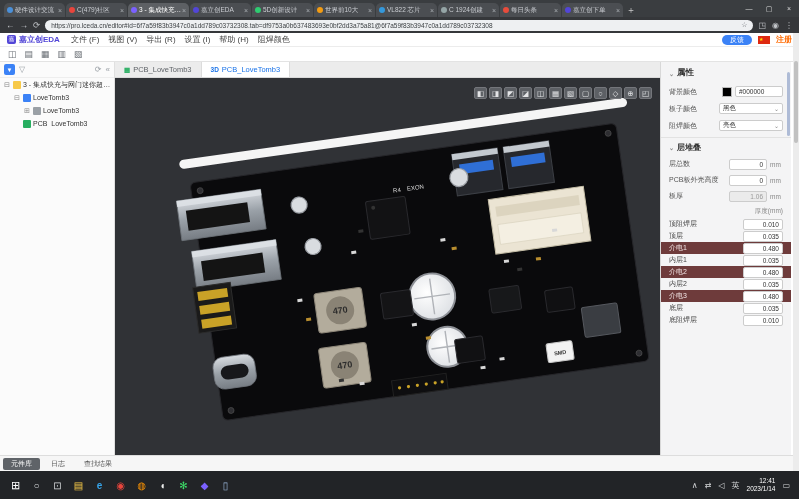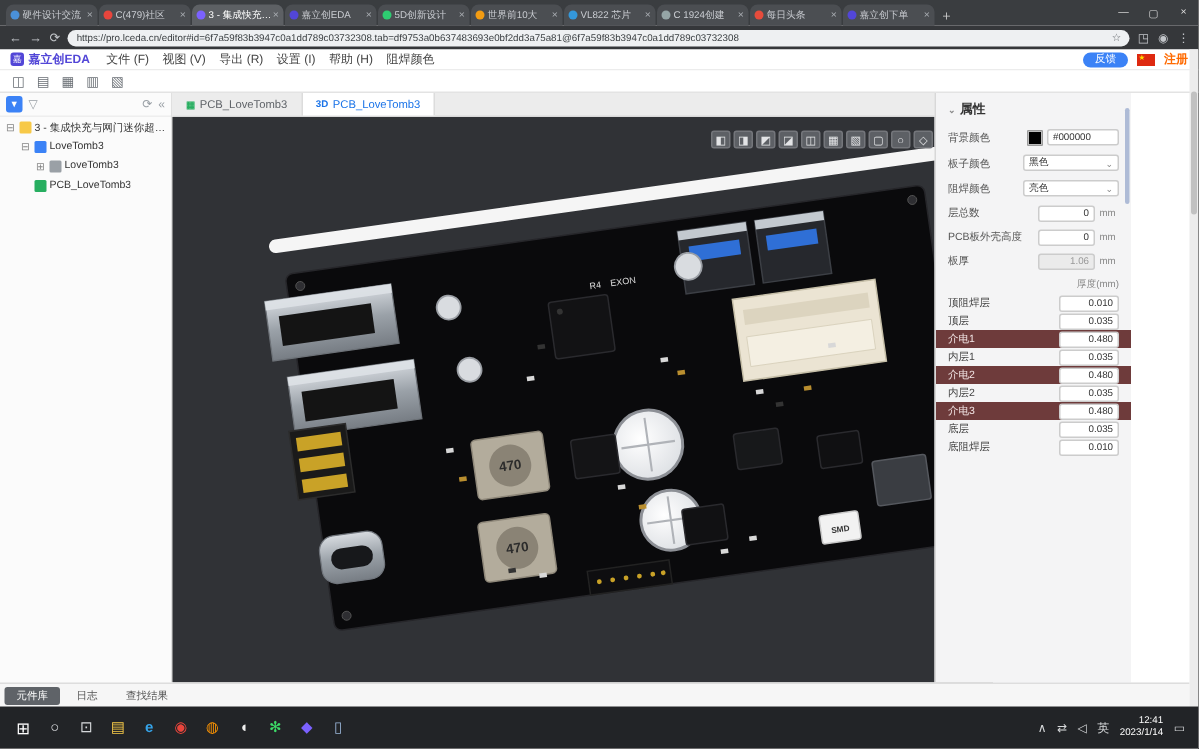--- a/index.html
+++ b/index.html
@@ -57,21 +57,21 @@
   .edit-tab.active{background:#fff;color:#1a73e8;}
   .etab-badge{font-size:6.5px;font-weight:bold;}
 
   
   .canvas{position:absolute;left:115px;top:78px;width:547px;height:377px;background:#303236;overflow:hidden;}
   .canvas svg{position:absolute;left:0;top:0;}
   .view-toolbar{position:absolute;top:9px;right:10px;display:flex;gap:2px;}
   .vt-btn{width:13px;height:12px;background:rgba(98,100,105,.92);border:1px solid #74767b;border-radius:2px;color:#e3e4e6;font-size:7.5px;display:flex;align-items:center;justify-content:center;}
 
   
-  .props{position:absolute;left:623px;top:62px;width:131px;height:393px;background:#f4f4f5;border-left:1px solid #d8d8d8;overflow:hidden;}
+  .props{position:absolute;left:660px;top:62px;width:131px;height:393px;background:#f4f4f5;border-left:1px solid #d8d8d8;overflow:hidden;}
   .props-title{font-size:8.5px;font-weight:bold;color:#333;padding:5px 8px 4px;display:flex;align-items:center;gap:3px;}
   .chev{color:#888;font-size:6px;}
   .prop-row{display:flex;align-items:center;height:17px;padding:0 8px;font-size:7px;color:#555;}
   .prop-label{flex:1;white-space:nowrap;overflow:hidden;}
   .swatch{width:10px;height:10px;background:#000;border:1px solid #bbb;margin-right:3px;flex:none;}
   .valbox{background:#fff;border:1px solid #ccc;border-radius:2px;height:11px;display:flex;align-items:center;padding:0 3px;font-size:6.5px;color:#333;}
   .hexbox{width:48px;}
   .selectbox{width:64px;justify-content:space-between;}
   .sec-head{display:flex;align-items:center;gap:3px;font-size:8px;font-weight:bold;color:#333;padding:4px 8px 3px;border-top:1px solid #e2e2e2;margin-top:3px;}
   .field-row{display:flex;align-items:center;height:16px;padding:0 8px;font-size:7px;color:#555;gap:3px;}
@@ -462,20 +462,24 @@
     </div>
 
     <div class="prop-row">
       <span class="prop-label">阻焊颜色</span>
       <div class="valbox selectbox">
         <span>亮色</span>
         <span class="chev">⌄</span>
       </div>
     </div>
 
+    <div class="sec-head">
+      <span class="chev">⌄</span>
+      <span>层堆叠</span>
+    </div>
 
       <div class="field-row">
         <span class="prop-label">层总数</span>
         <div class="valbox field-input">0</div>
         <span class="unit">mm</span>
       </div>
 
       <div class="field-row">
         <span class="prop-label">PCB板外壳高度</span>
         <div class="valbox field-input">0</div>

